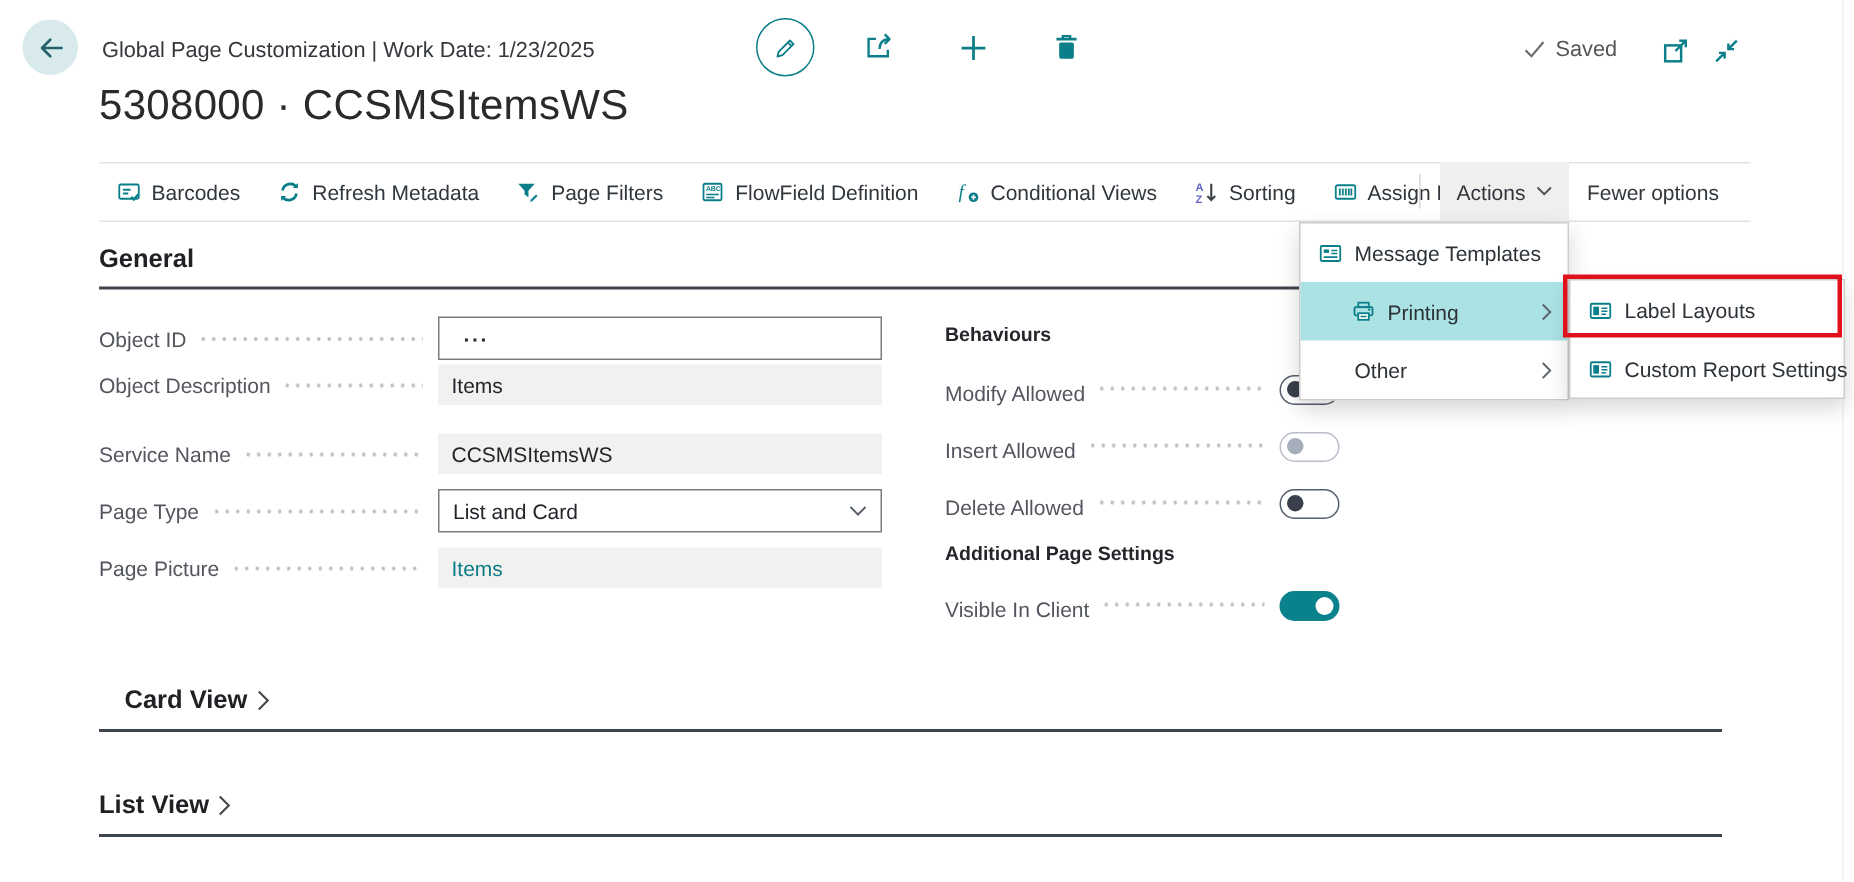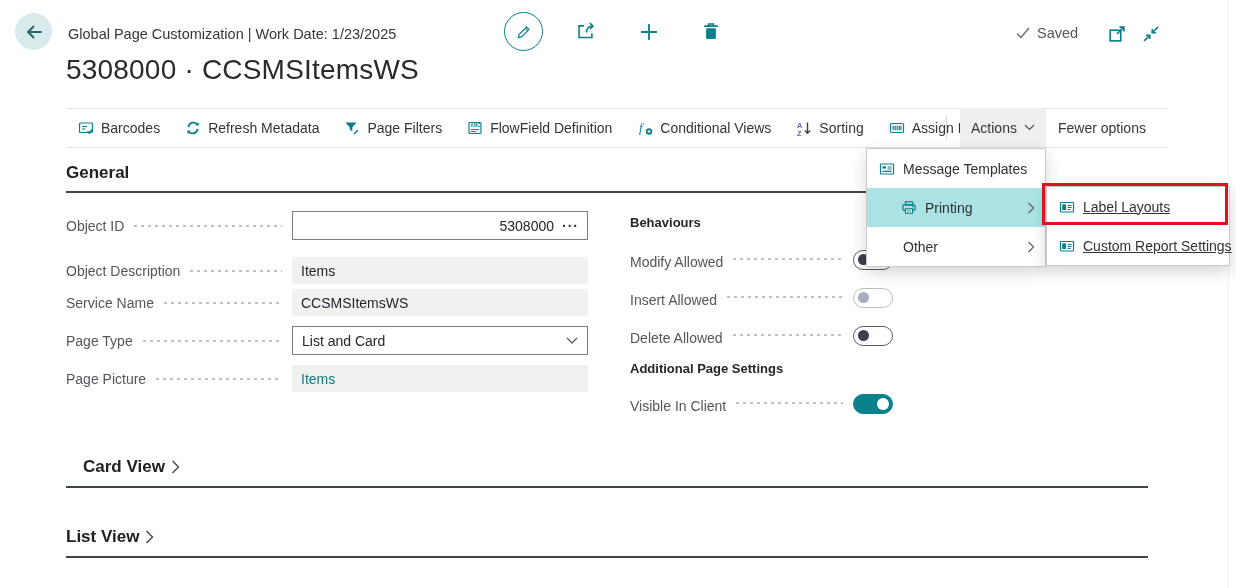--- a/index.html
+++ b/index.html
@@ -248,26 +248,25 @@
 
   <div class="abs section-title" style="left:66px;top:163px;">
     <span>General</span>
   </div>
   <div class="abs hr-dark" style="left:66px;top:191px;width:1084px;"></div>
 
   <div class="abs lrow" style="top:211px;">
     <span class="flabel">Object ID</span>
     <span class="leaders"></span>
     <div class="fbox edit">
-      <span class="val">5308000</span>
       <span class="assist">···</span>
     </div>
   </div>
 
-  <div class="abs lrow" style="top:256px;align-items:center;">
+  <div class="abs lrow" style="top:242px;align-items:center;">
     <span class="flabel">Object Description</span>
     <span class="leaders"></span>
     <div class="fbox readonly">
       <span class="val">Items</span>
     </div>
   </div>
 
   <div class="abs lrow" style="top:288px;">
     <span class="flabel">Service Name</span>
     <span class="leaders"></span>
@@ -384,21 +383,21 @@
       <span>Other</span>
       <span class="spacer"></span>
       <span class="chev">
         <svg width="8" height="12" viewBox="0 0 8 12">
             <path d="M1.5 1l5 5-5 5" fill="none" stroke="#5a6065" stroke-width="1.2"></path>
           </svg>
       </span>
     </div>
   </div>
 
-  <div class="abs menu" style="left:1046px;top:186px;width:184px;text-decoration:underline;">
+  <div class="abs menu" style="left:1046px;top:186px;width:184px;">
     <div class="mitem">
       <span>
         <svg width="16" height="16" viewBox="0 0 16 16">
             <rect x="1.5" y="3.5" width="13" height="9.5" rx="0.8" fill="none" stroke="#0b7f89" stroke-width="1.2"></rect>
             <rect x="3.2" y="5.4" width="3.8" height="5.7" fill="#0b7f89"></rect>
             <path d="M8.6 6.5h4M8.6 8.5h4M8.6 10.5h3" stroke="#0b7f89" stroke-width="1.1"></path>
           </svg>
       </span>
       <span>Label Layouts</span>
     </div>

